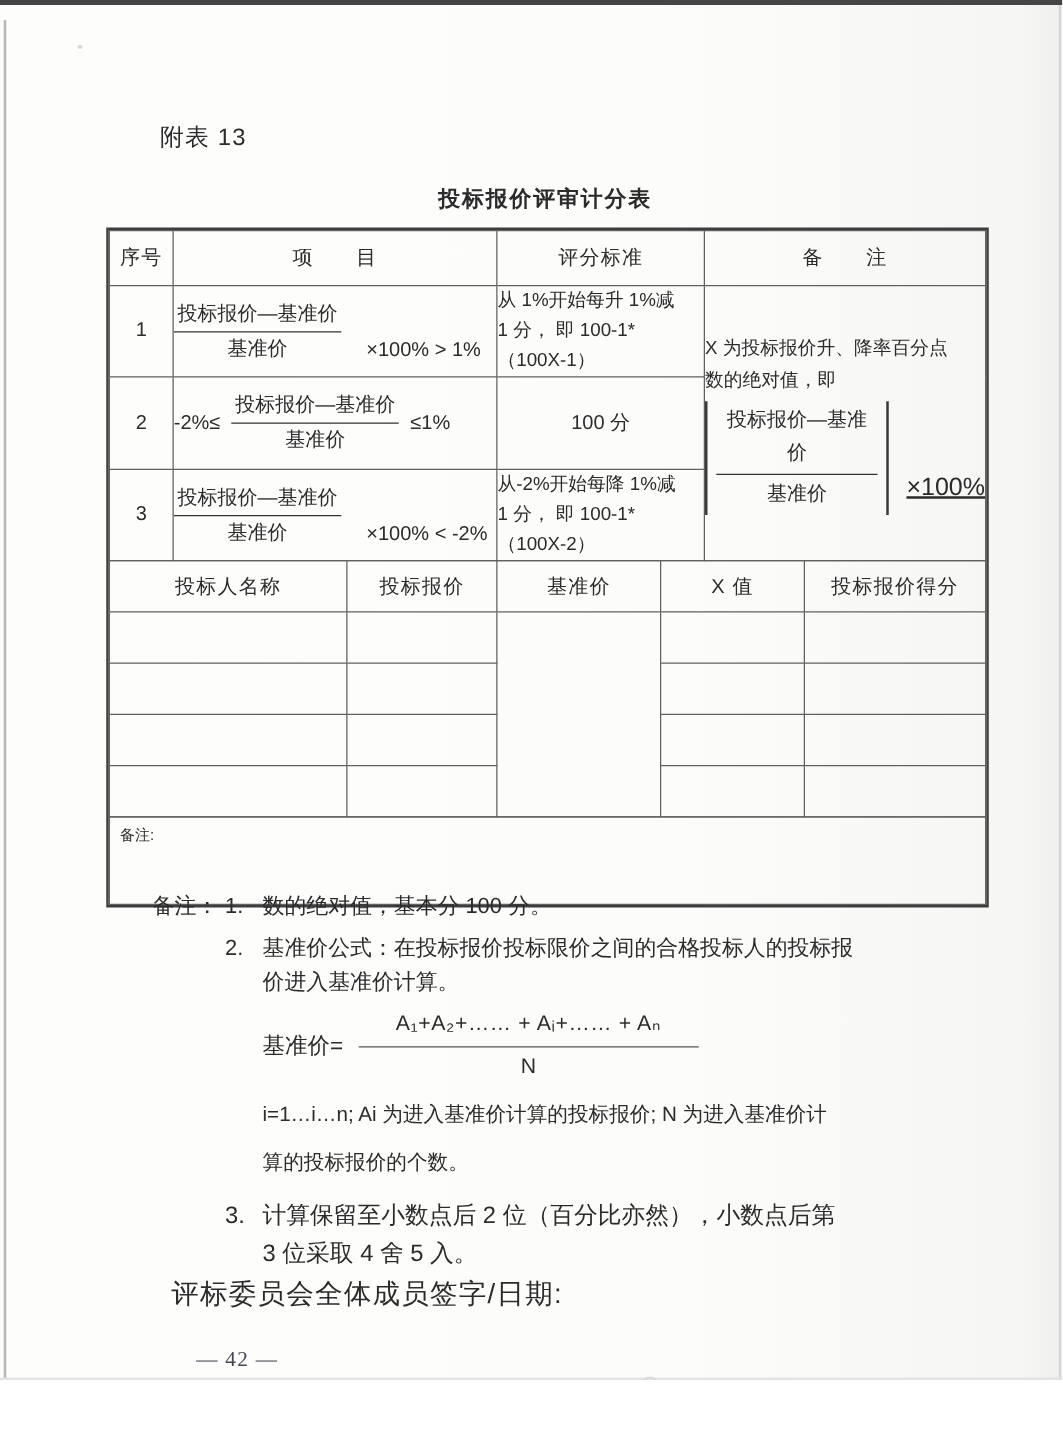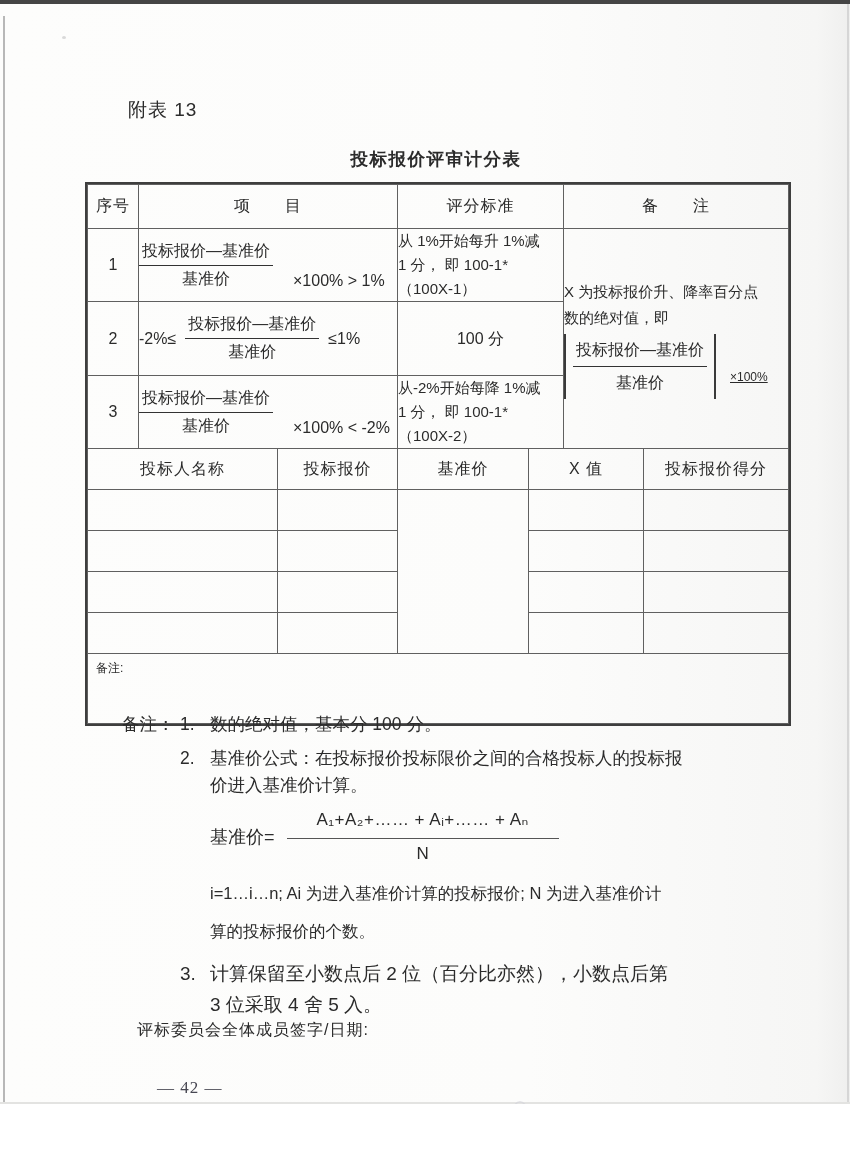--- a/index.html
+++ b/index.html
@@ -47,38 +47,38 @@
   .f-middle .prefix { margin-right:9px; white-space:nowrap; }
   .f-middle .suffix { margin-left:9px; white-space:nowrap; }
 
   .crit-cell { padding:6px 6px 6px 8px; font-size:15px; line-height:24px; }
   .crit-center { text-align:center; font-size:16px; }
   .prewrap { white-space:pre-line; }
 
   .remark-cell { vertical-align:top; padding:52px 6px 0 10px; font-size:15px; line-height:26px; }
   .abs-row { display:flex; align-items:flex-end; margin-top:3px; }
   .abs { display:inline-flex; border-left:2px solid #3a3a3a; border-right:2px solid #3a3a3a; padding:3px 7px; font-size:16px; }
-  .abs-suffix { margin-left:14px; padding-bottom:9px; font-size:12px;text-decoration:underline; }
+  .abs-suffix { margin-left:14px; padding-bottom:9px; font-size:20px;text-decoration:underline; }
 
   
   .notes { position:absolute; left:122px; top:711px; width:678px; font-size:17.5px; }
   .note-row { display:flex; line-height:27px; margin-bottom:7px; }
   .note-label { width:58px; flex:none; }
   .note-num { width:30px; flex:none; }
   .note-text { flex:1; }
   .note-row.big { font-size:19px; line-height:31px; }
 
   .bf-block { display:flex; align-items:center; margin:10px 0 10px 88px; }
   .bf-label { font-size:18px; }
   .bf-frac { display:inline-flex; flex-direction:column; text-align:center; margin-left:12px; font-size:17px; }
   .bf-num { padding:0 30px 8px; border-bottom:1.5px solid #555; letter-spacing:.5px; }
   .bf-den { padding-top:5px; }
   .bf-note { margin-left:88px; font-size:16.5px; line-height:38px; margin-bottom:8px; }
 
-  .signature { position:absolute; left:137px; top:1020px; font-size:16px; letter-spacing:1px; }
+  .signature { position:absolute; left:137px; top:1020px; font-size:22px; letter-spacing:1px; }
   .pagenum { position:absolute; left:157px; top:1078px; font-family:"Liberation Serif","DejaVu Serif",serif;
              font-size:17px; color:#474752; letter-spacing:1px; }
 
   .watermark { position:absolute; top:1100px; right:10px; display:flex; align-items:center; gap:7px;
                color:#e0e0e4; font-size:21px; letter-spacing:1px;
                text-shadow:-1px -1px 0 #d2d2d7, 1px 1px 1px #ffffff; }
   .watermark svg { opacity:.9; }
 </style>
 </head>
 <body>

